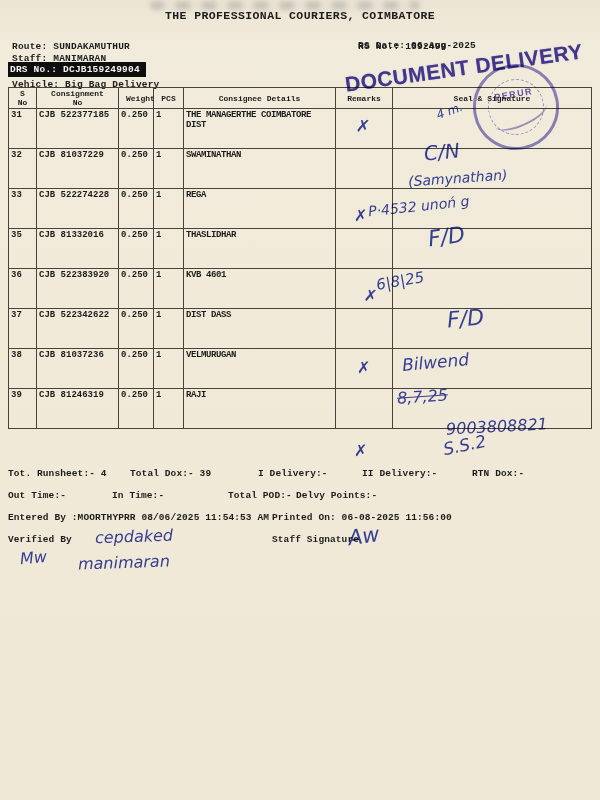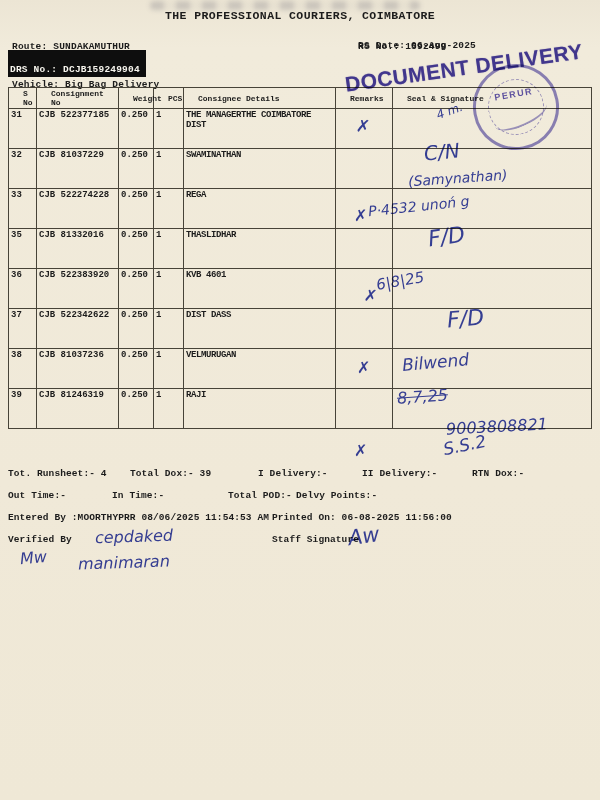--- a/index.html
+++ b/index.html
@@ -22,29 +22,29 @@
   }
   .doc-title {
     position:absolute; top:9px; left:0; width:100%; text-align:center;
     font-size:11.5px; font-weight:bold; letter-spacing:.4px;
   }
   .doc-subtitle {
     position:absolute; top:25px; left:0; width:100%; text-align:center;
     font-size:11px; font-weight:bold; letter-spacing:.2px;
   }
   .meta { position:absolute; font-size:9.5px; font-weight:bold; letter-spacing:.2px; white-space:nowrap; }
-  .drs-box { background:#0e0e0e; color:#f7f5ee; padding:14px 6px 2px 2px; }
+  .drs-box { background:#0e0e0e; color:#f7f5ee; padding:2px 6px 2px 2px; }
   table.sheet {
     position:absolute; top:87px; left:8px; width:584px;
     border-collapse:collapse; table-layout:fixed;
   }
   table.sheet th, table.sheet td { border:1px solid #474338; }
   table.sheet th {
-    font-size:8px; font-weight:bold; text-align:left;
-    height:14px; padding:1px 14px; letter-spacing:0;margin-left:8px;
+    font-size:8px; font-weight:bold; text-align:center;
+    height:14px; padding:1px 7px; letter-spacing:0;margin-left:8px;
   }
   table.sheet td {
     font-size:9px; font-weight:bold; vertical-align:top;
     height:40px; padding:1px 2px; line-height:1.15;
   }
   td.c-consignee { letter-spacing:-.4px; }
   .pline { position:absolute; font-size:9.5px; font-weight:bold; white-space:nowrap; letter-spacing:.1px; }
   
   .hw {
     position:absolute; font-family:"DejaVu Sans",sans-serif; font-style:italic;

